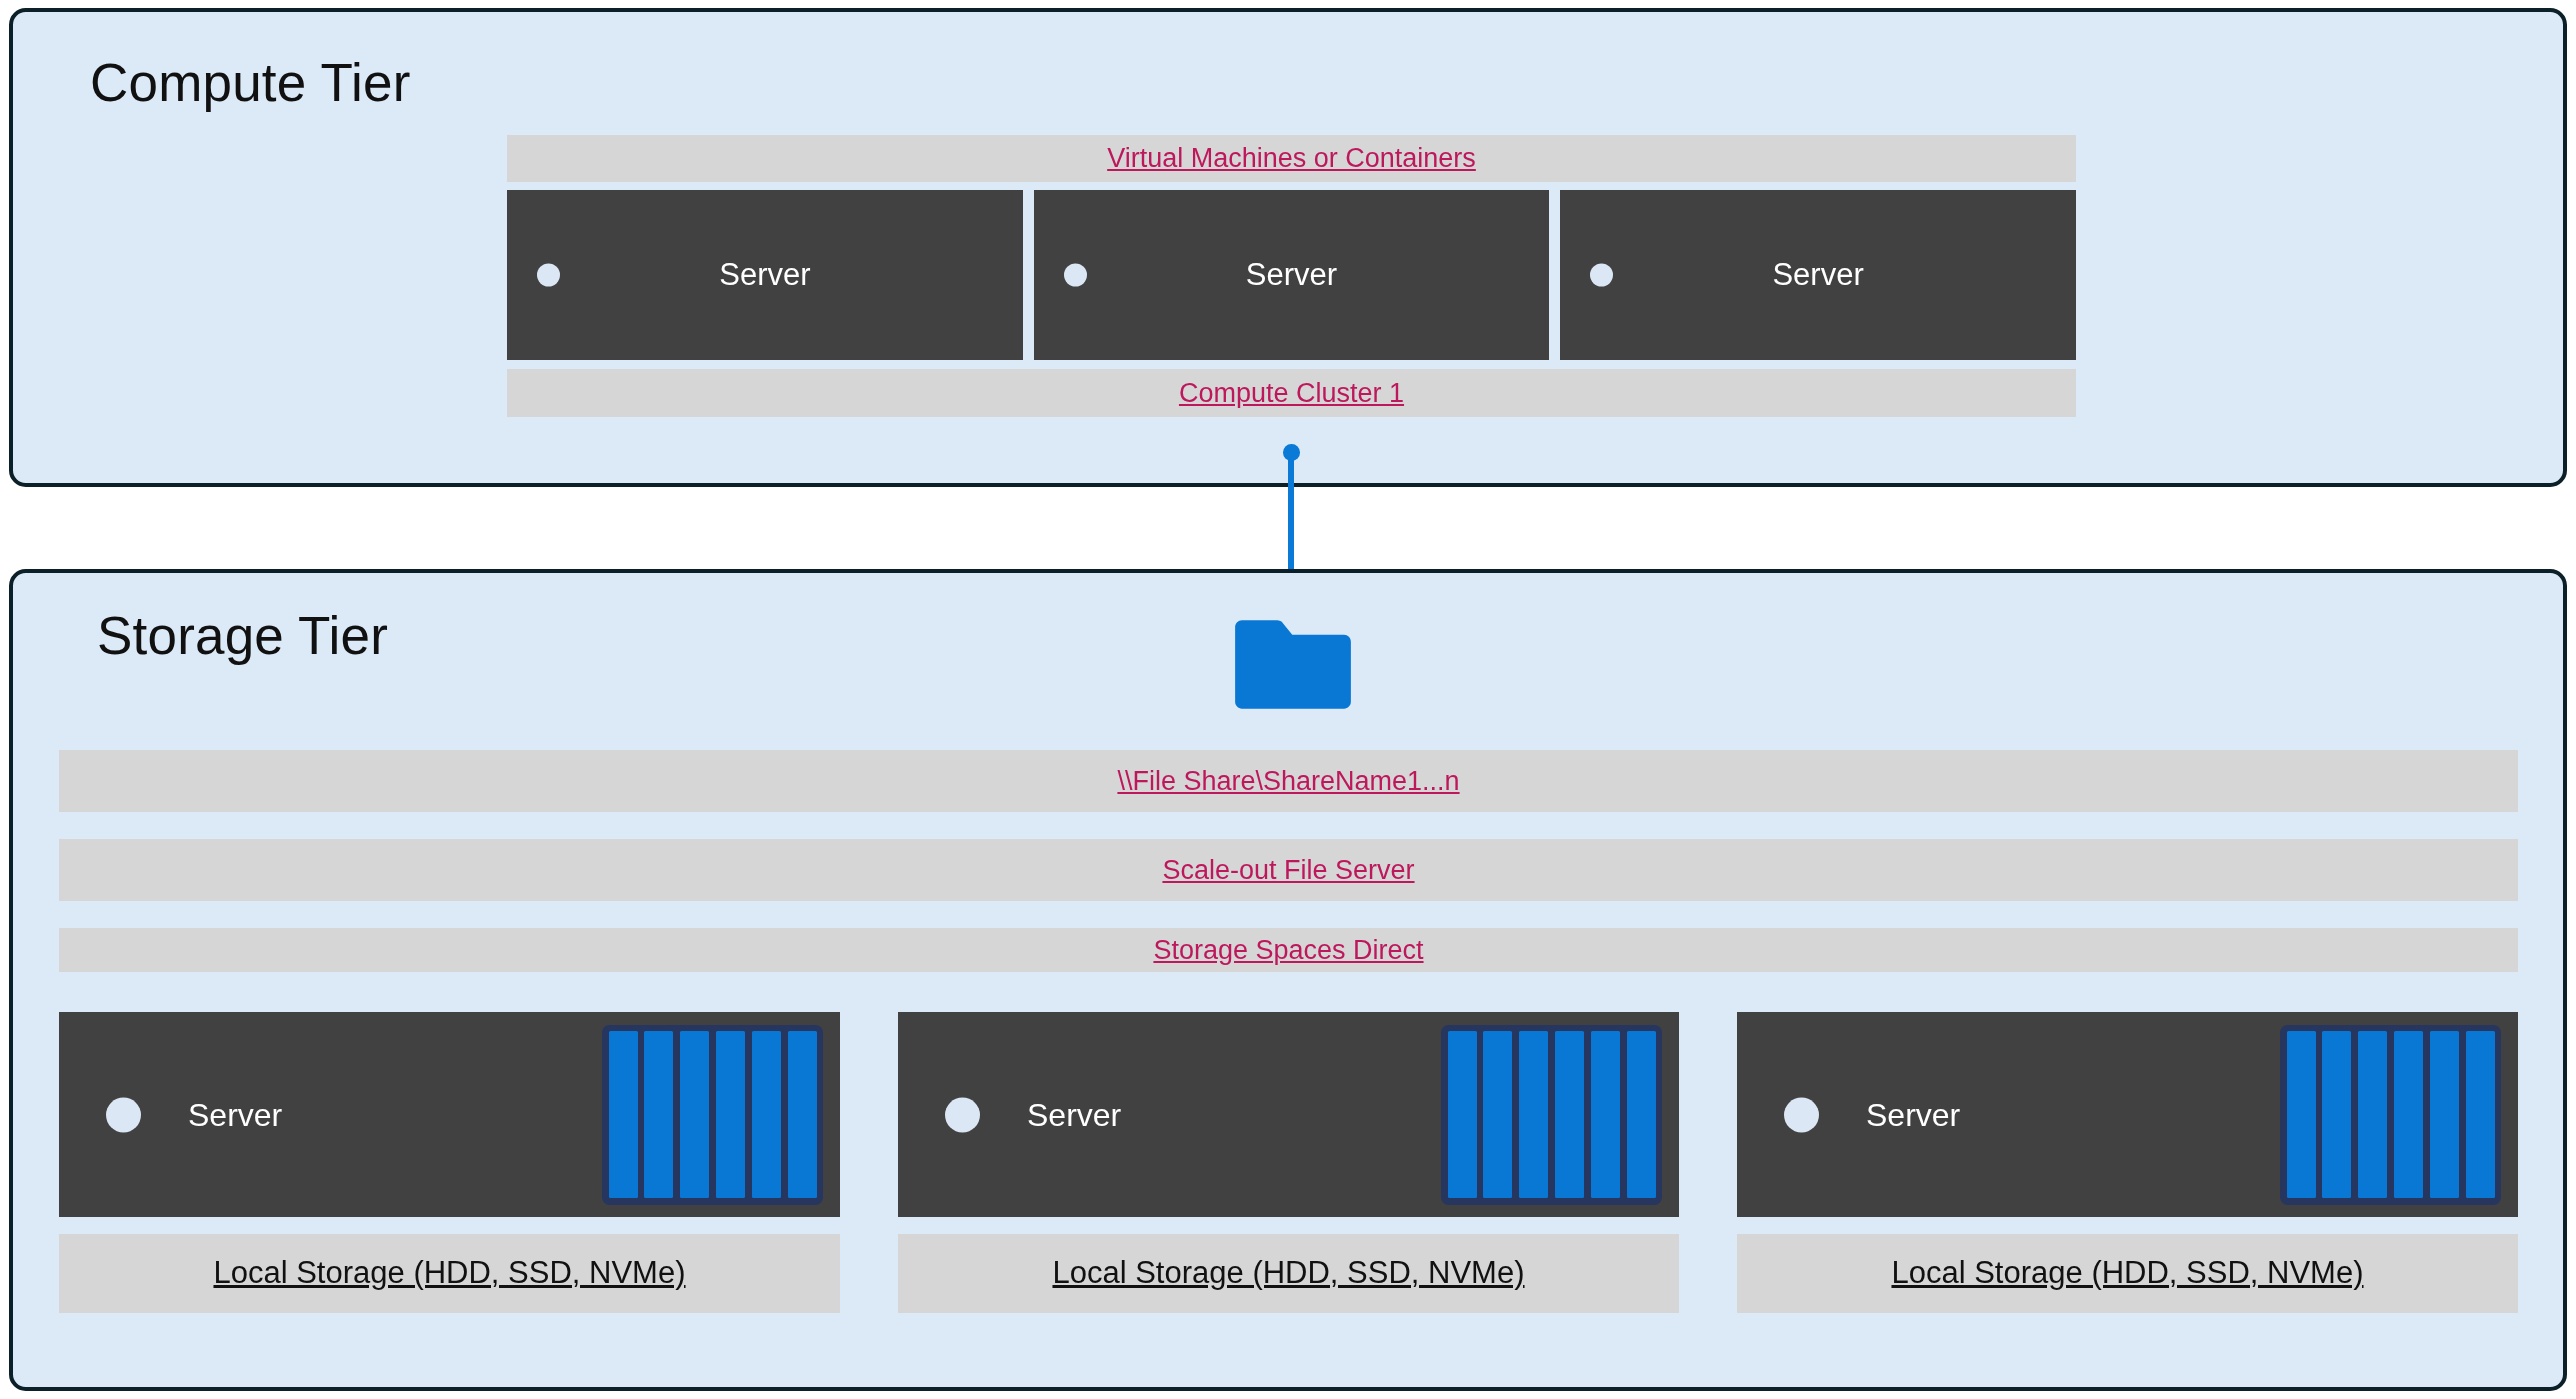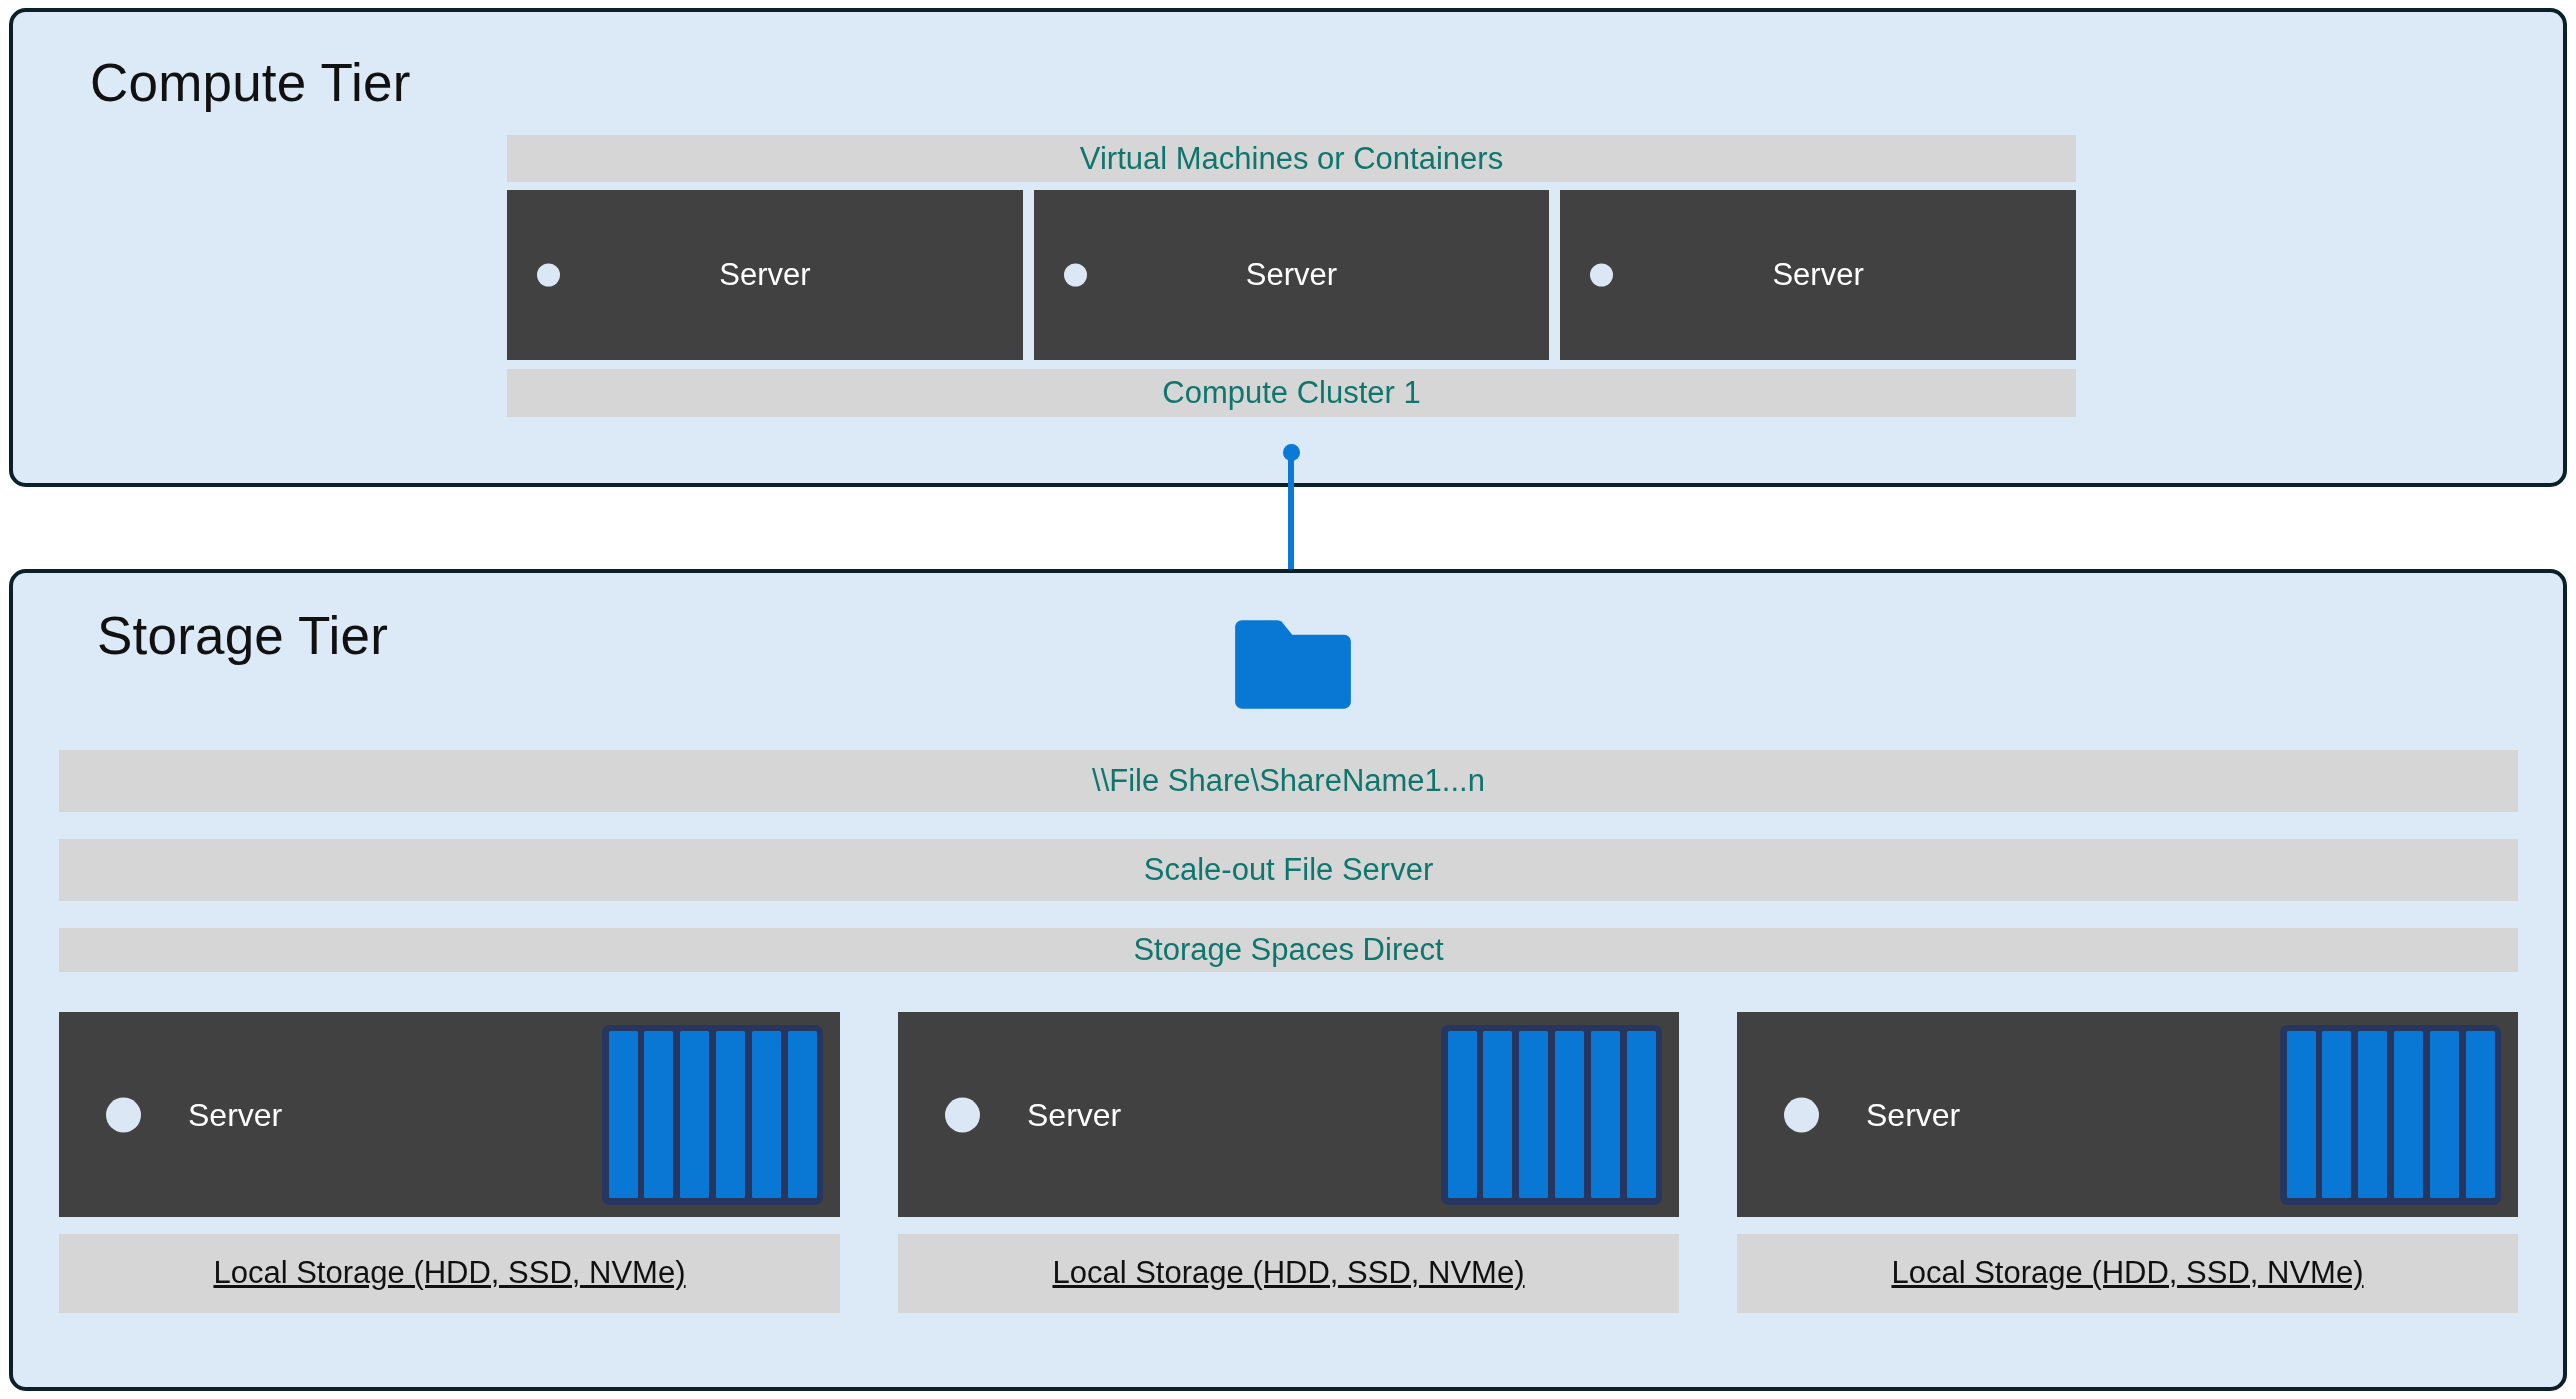--- a/index.html
+++ b/index.html
@@ -10,21 +10,21 @@
   .tier{position:absolute;background:#dce9f7;border:4.6px solid #0b2029;border-radius:16.7px;box-sizing:border-box;}
   #compute-tier{left:9px;top:7.6px;width:2558px;height:479px;}
   #storage-tier{left:9px;top:569px;width:2558px;height:822px;}
 
   .tier-title{position:absolute;font-size:53px;color:#111111;letter-spacing:0.2px;white-space:nowrap;}
   #compute-title{left:90px;top:52px;}
   #storage-title{left:97px;top:605px;}
 
   
   .band{position:absolute;background:#d6d6d6;display:flex;align-items:center;justify-content:center;
-        color:#0f766e;font-size:31px;white-space:nowrap;box-sizing:border-box;}
+        color:#be185d;font-size:27px;white-space:nowrap;box-sizing:border-box;text-decoration:underline;}
 
   
   #compute-block{position:absolute;left:507px;top:135px;width:1569px;height:281px;}
   #vm-band{left:0;top:0;width:1569px;height:47px;}
   #cluster-band{left:0;top:234px;width:1569px;height:48px;}
 
   .srv-row{position:absolute;left:0;top:55px;width:1569px;height:170px;display:flex;gap:10.7px;}
   .srv{position:relative;background:#414141;display:flex;align-items:center;box-sizing:border-box;}
   .srv-c{flex:1 1 0;height:170px;}
   .srv-dot{position:absolute;border-radius:50%;background:#dbe7f5;}

